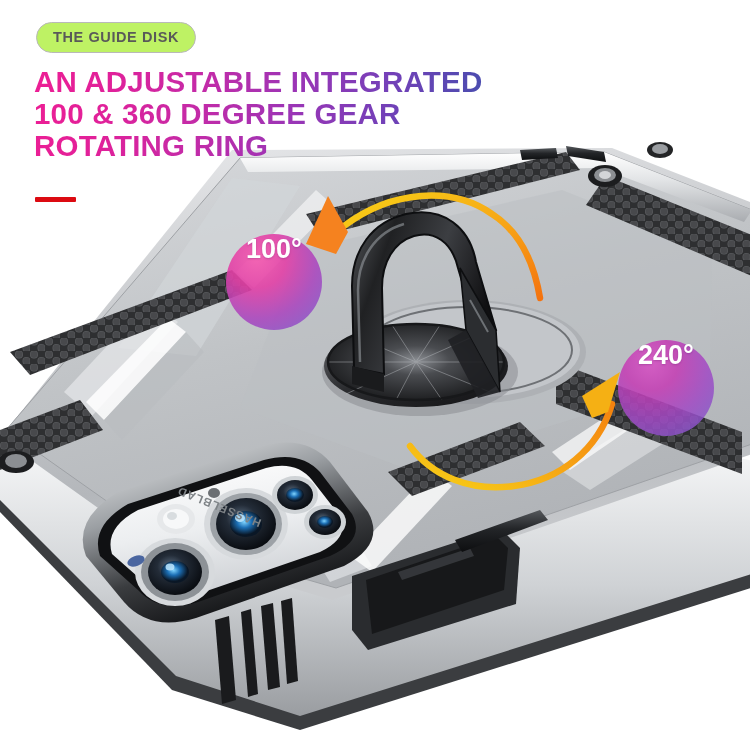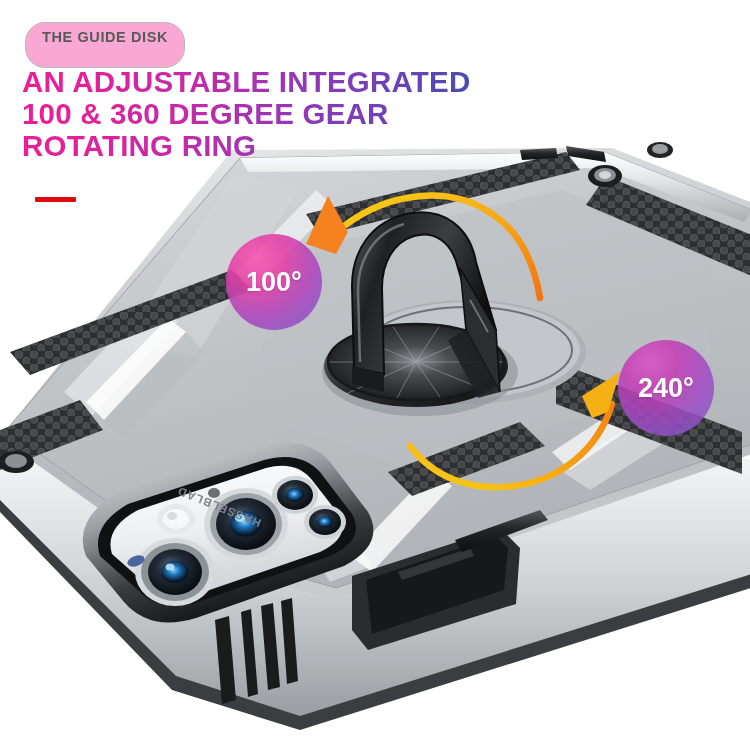--- a/index.html
+++ b/index.html
@@ -8,29 +8,29 @@
   body {
     width:750px; height:750px; position:relative; overflow:hidden;
     font-family:"Liberation Sans", sans-serif;
     background:#ffffff;
   }
 
   
   #header { position:absolute; left:0; top:0; width:750px; height:215px; z-index:40; }
 
   #eyebrow-pill {
-    position:absolute; left:25px; top:22px;
+    position:absolute; left:36px; top:22px;
     border:1.4px solid #b9b9b9; border-radius:20px;
-    padding:6px 16px 22px 16px;
+    padding:6px 16px 7px 16px;
     font-size:14.5px; font-weight:bold; letter-spacing:.6px;
-    color:#595959; white-space:nowrap; background:#f9a8d4;
+    color:#595959; white-space:nowrap; background:#bef264;
   }
 
   #headline {
-    position:absolute; left:22px; top:66px; width:560px;
+    position:absolute; left:34px; top:66px; width:560px;
     font-size:29.5px; font-weight:bold; line-height:32px;
     letter-spacing:.2px; white-space:pre-line;
     background:linear-gradient(100deg,
       #ED1E94 0%, #E0219A 14%, #C32BA8 30%,
       #9B35B6 46%, #7440B8 62%, #4C4CAF 78%, #2E57B0 100%);
     -webkit-background-clip:text; background-clip:text;
     -webkit-text-fill-color:transparent; color:transparent;
   }
 
   #red-rule {
@@ -38,21 +38,21 @@
     width:41px; height:4.5px; background:#DC0A11; border-radius:1px;
   }
 
   
   #stage { position:absolute; left:0; top:0; width:750px; height:750px; z-index:10; }
   #stage svg { display:block; }
 
   
   .badge {
     position:absolute; border-radius:50%;
-    display:flex; align-items:center; justify-content:center;
+    display:flex; align-items:flex-start; justify-content:center;
     color:#fff; font-weight:bold; z-index:60;
     text-shadow:0 1px 2px rgba(80,20,90,.25);
   }
   #badge-100 {
     left:226px; top:234px; width:96px; height:96px; font-size:27px;
     background:radial-gradient(circle at 32% 26%,
         rgba(243,90,175,.93) 0%, rgba(226,64,166,.90) 30%,
         rgba(170,70,190,.88) 62%, rgba(120,92,206,.86) 100%);
   }
   #badge-360 {

